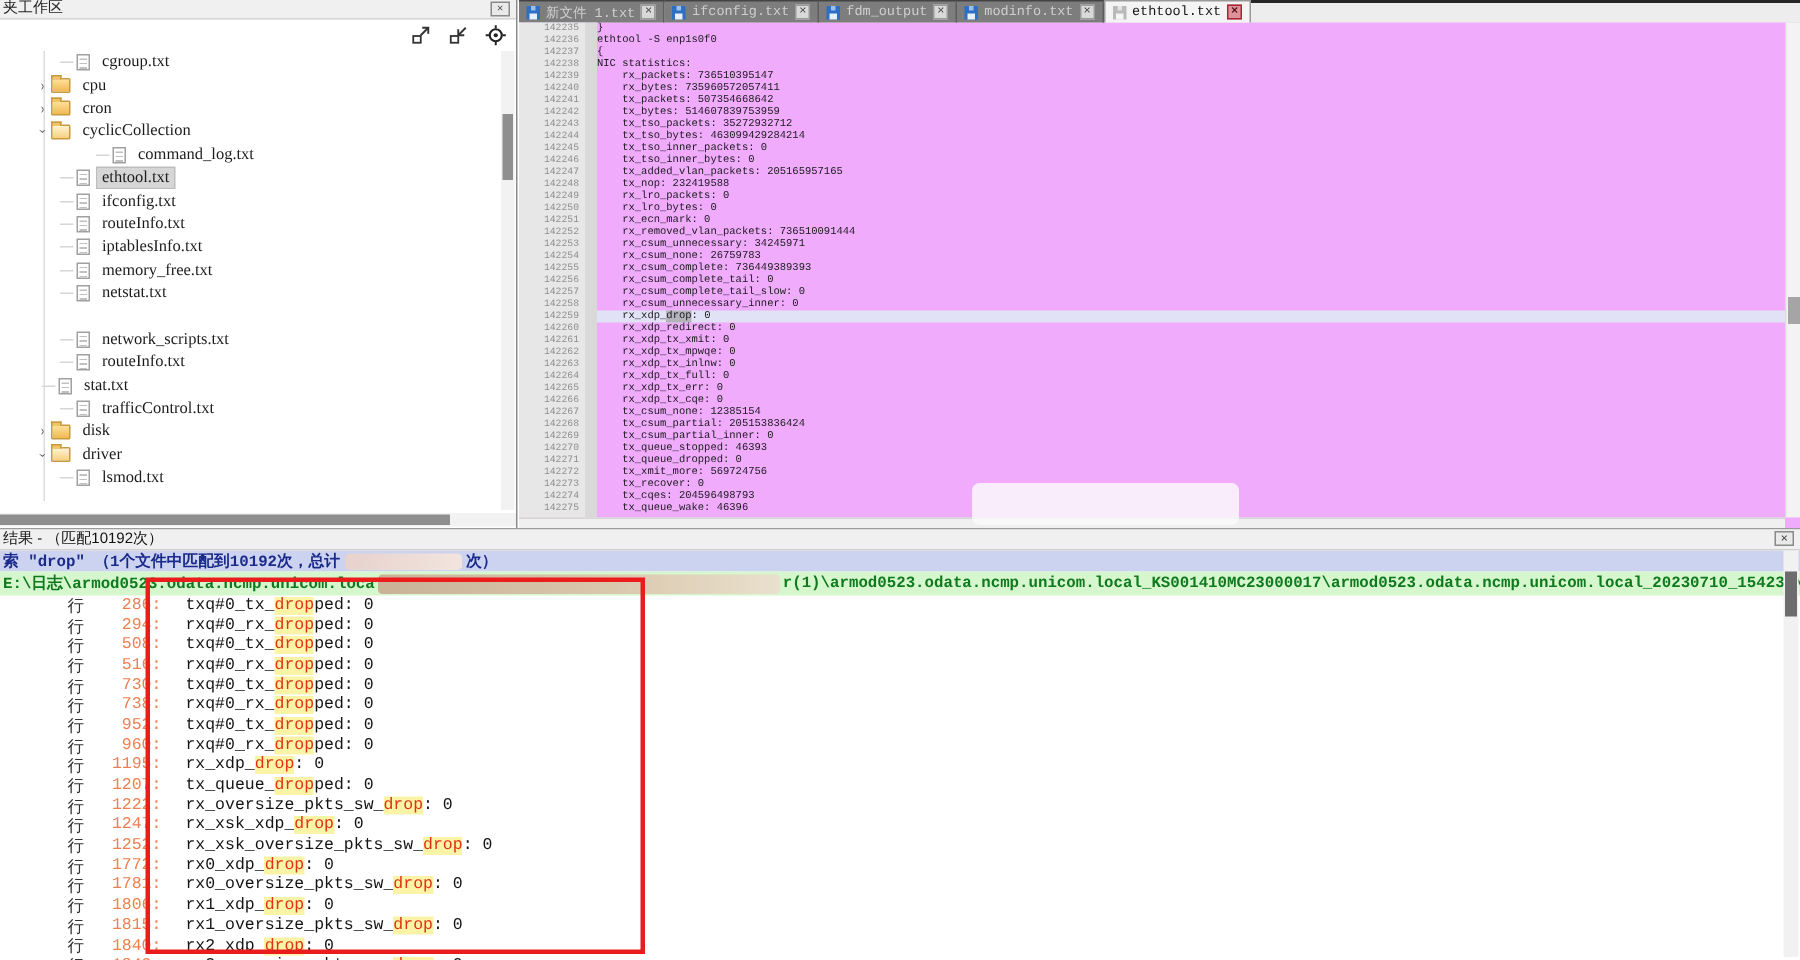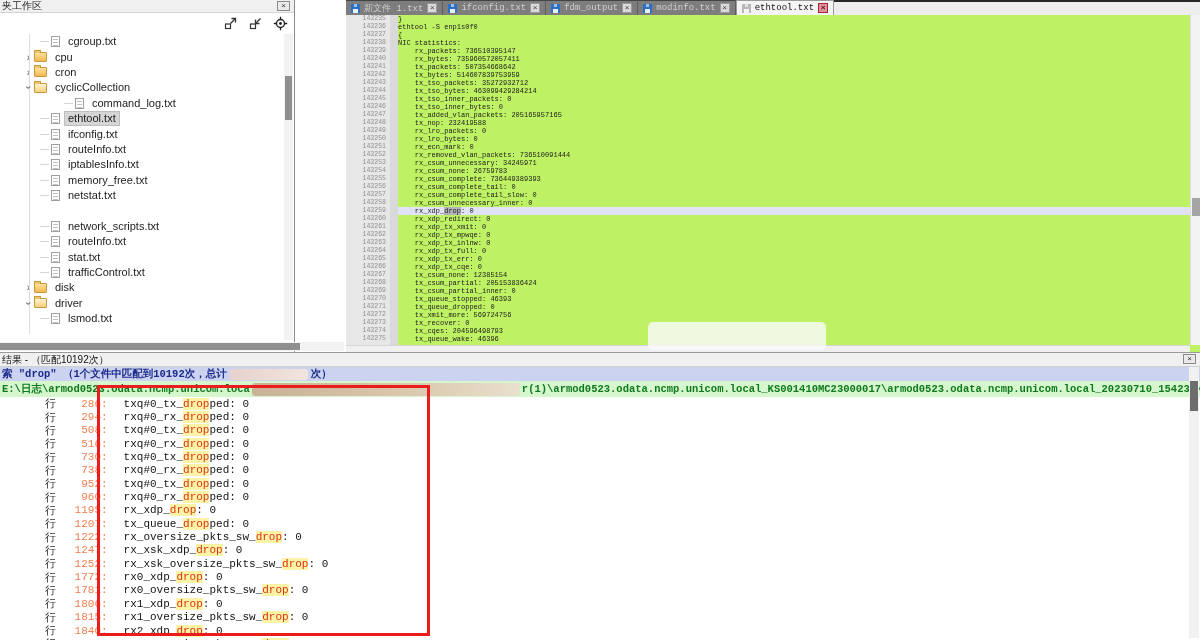--- a/index.html
+++ b/index.html
@@ -1,21 +1,21 @@
 <!DOCTYPE html>
 <html><head>
 <meta charset="utf-8">
 <style>
   * { box-sizing: border-box; margin: 0; padding: 0; }
   html,body { width:1200px; height:640px; overflow:hidden; background:#fff;
               font-family:"Liberation Sans", sans-serif; }
   #screen { position:relative; width:1200px; height:640px; background:#fff; overflow:hidden; }
 
   
-  #ws-panel { position:absolute; left:0; top:0; width:295px; height:352px; background:#fff; border-right:1px solid #8a8a8a; }
+  #ws-panel { position:absolute; left:0; top:0; width:345px; height:352px; background:#fff; border-right:1px solid #8a8a8a;font-family:Liberation Serif, serif; }
   #ws-title { height:13px; background:#f0f0f0; border-bottom:1px solid #d4d4d4; font-size:10px; line-height:12px; color:#222; padding-left:2px; position:relative; }
   .xbtn { position:absolute; right:4px; top:1px; width:13px; height:10px; border:1px solid #8a8a8a; background:#e9e9e9; font-size:8px; line-height:8px; text-align:center; color:#333; cursor:default; }
   #ws-toolbar { height:20px; display:flex; justify-content:flex-end; align-items:center; gap:10px; padding-right:6px; }
   .tool-ic { width:15px; height:15px; display:inline-block; }
   #ws-tree { position:absolute; left:0; top:34px; right:12px; bottom:10px; overflow:hidden; }
   .guide { position:absolute; width:1px; background:#dcdcdc; }
   .tree-row { height:15.4px; display:flex; align-items:center; font-size:11px; color:#1c1c1c; white-space:nowrap; }
   .tree-row .dash { width:9px; height:1px; background:#d6d6d6; margin-right:2px; }
   .chev { width:11px; font-size:10px; color:#555; text-align:center; display:inline-block; flex:none; }
   .chev.open { transform:rotate(90deg); }
@@ -27,21 +27,21 @@
                  background:repeating-linear-gradient(#c0c0c0 0 1px, transparent 1px 3px); }
   .tlabel { padding:0 3px; line-height:13px; }
   .tlabel.sel { background:#d6d6d6; outline:1px solid #bdbdbd; }
   
   #ws-vsb { position:absolute; right:1px; top:34px; width:9px; height:306px; background:#f2f2f2; }
   #ws-vsb .thumb { position:absolute; left:1px; width:7px; top:42px; height:44px; background:#8f8f8f; }
   #ws-hsb { position:absolute; left:0; bottom:1px; height:9px; width:344px; background:#f2f2f2; }
   #ws-hsb .thumb { position:absolute; top:1px; height:7px; left:0; width:300px; background:#8f8f8f; }
 
   
-  #editor { position:absolute; left:346px; top:0; width:854px; height:352px; background:#bef264; }
+  #editor { position:absolute; left:346px; top:0; width:854px; height:352px; background:#f0abfc; }
   #tabbar { height:15px; background:#ededed; border-top:2px solid #262626; display:flex; align-items:stretch; }
   .tab { display:flex; align-items:center; gap:4px; padding:0 5px; font-family:"Liberation Mono","DejaVu Sans Mono",monospace; font-size:9px; background:#7d7d7d; color:#cfcfcf; border-right:1px solid #5d5d5d; margin-top:-2px; border-top:1px solid #444; }
   .tab.active { background:#f4f4f4; color:#141414; border:1px solid #9a9a9a; border-bottom:none; }
   .floppy { width:9px; height:9px; background:#2d6fc2; position:relative; display:inline-block; flex:none; }
   .floppy::before { content:""; position:absolute; left:3px; top:0; width:3px; height:3px; background:#9cc0e8; }
   .floppy::after { content:""; position:absolute; left:2px; bottom:0; width:5px; height:4px; background:#e8f0fa; }
   .tab.active .floppy { background:#b9b9b9; }
   .tab.active .floppy::before { background:#e3e3e3; }
   .tab.active .floppy::after { background:#f5f5f5; }
   .tab-close { width:10px; height:10px; border:1px solid #9a9a9a; background:#d9d9d9; color:#444; font-size:8px; line-height:8px; text-align:center; flex:none; }
@@ -171,21 +171,21 @@
         <div class="tree-row" style="padding-left: 40px;">
           <span class="dash"></span>
           <span class="doc"></span>
           <span class="tlabel">network_scripts.txt</span>
         </div>
         <div class="tree-row" style="padding-left: 40px;">
           <span class="dash"></span>
           <span class="doc"></span>
           <span class="tlabel">routeInfo.txt</span>
         </div>
-        <div class="tree-row" style="padding-left: 40px;">
+        <div class="tree-row" style="padding-left: 28px;">
           <span class="dash"></span>
           <span class="doc"></span>
           <span class="tlabel">stat.txt</span>
         </div>
         <div class="tree-row" style="padding-left: 40px;">
           <span class="dash"></span>
           <span class="doc"></span>
           <span class="tlabel">trafficControl.txt</span>
         </div>
         <div class="tree-row" style="padding-left: 23px;">

